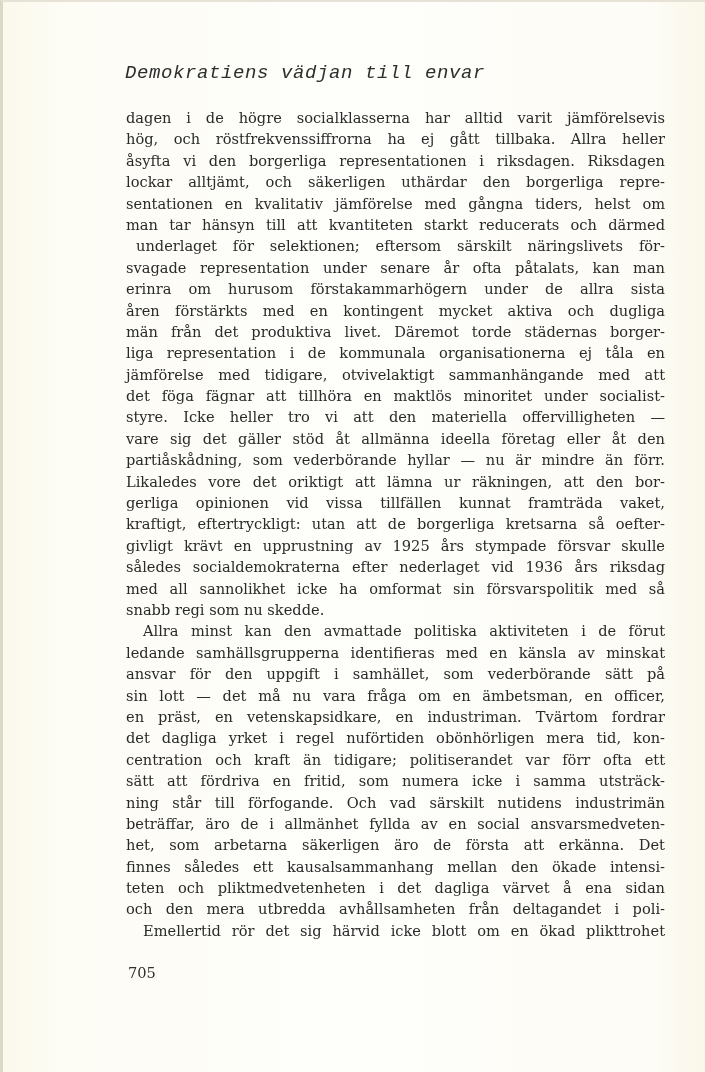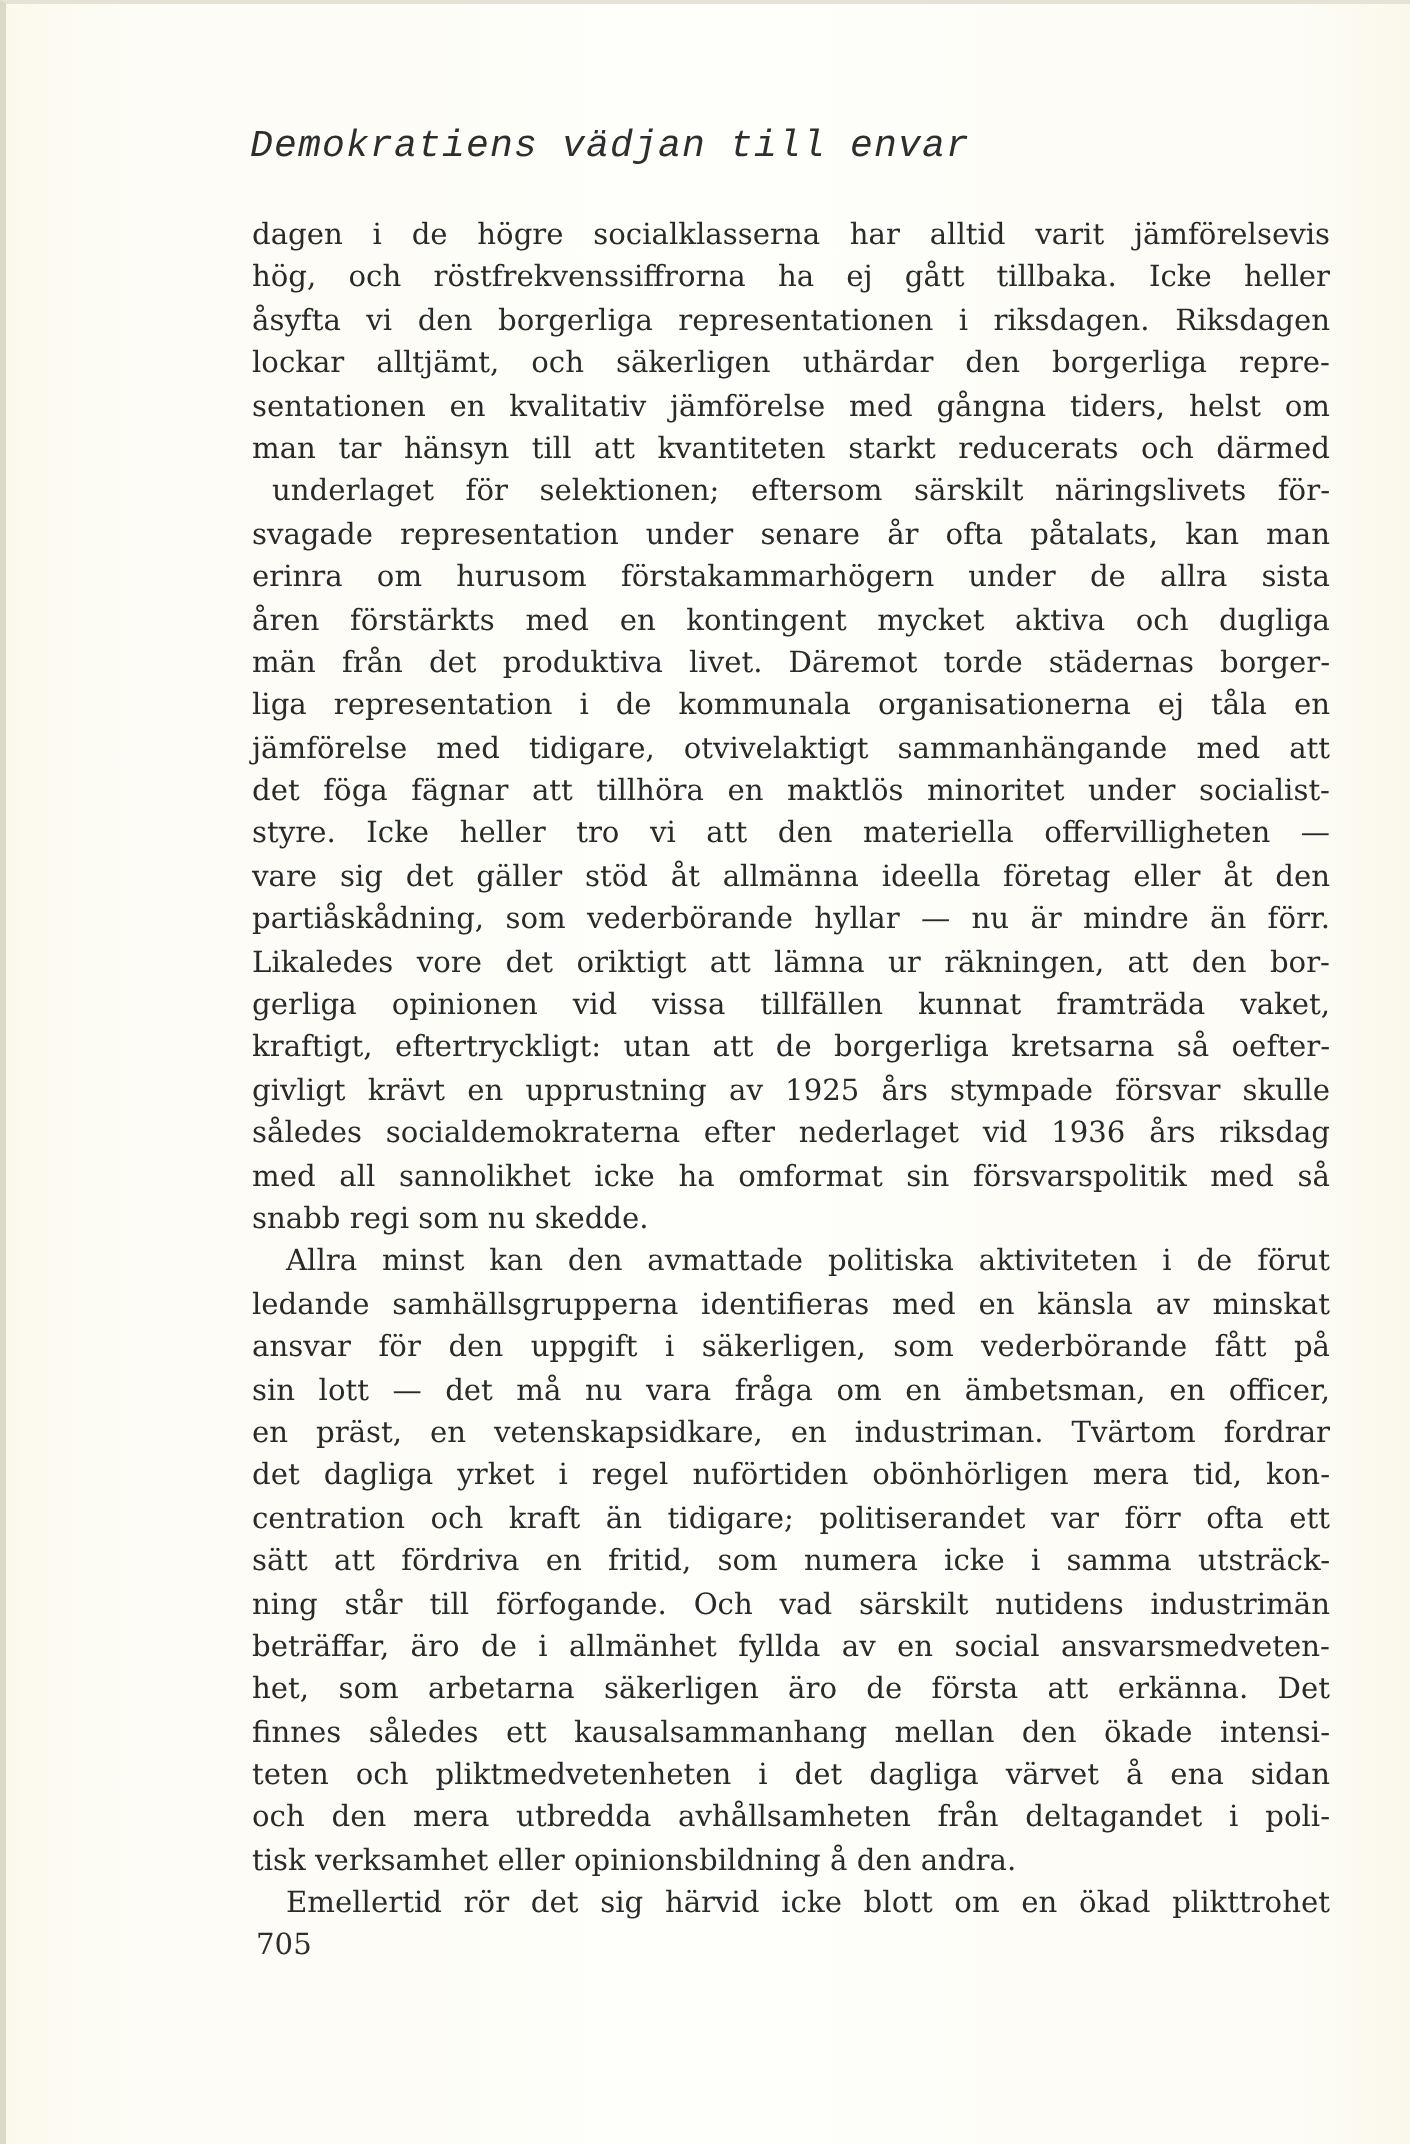--- a/index.html
+++ b/index.html
@@ -39,21 +39,21 @@
     font-size: 14.6px; color: #2e2e2e;
   }
 </style>
 </head>
 <body>
 
 <div class="page">
   <div class="running-head">Demokratiens vädjan till envar</div>
   <div class="body-text" id="body-text">
       <span class="line" style="white-space: normal; height: 21.4px; overflow: visible;">dagen i de högre socialklasserna har alltid varit jämförelsevis</span>
-      <span class="line" style="white-space: normal; height: 21.4px; overflow: visible;">hög, och röstfrekvenssiffrorna ha ej gått tillbaka. Icke heller</span>
+      <span class="line" style="white-space: normal; height: 21.4px; overflow: visible;">hög, och röstfrekvenssiffrorna ha ej gått tillbaka. Allra heller</span>
       <span class="line" style="white-space: normal; height: 21.4px; overflow: visible;">åsyfta vi den borgerliga representationen i riksdagen. Riksdagen</span>
       <span class="line" style="white-space: normal; height: 21.4px; overflow: visible;">lockar alltjämt, och säkerligen uthärdar den borgerliga repre-</span>
       <span class="line" style="white-space: normal; height: 21.4px; overflow: visible;">sentationen en kvalitativ jämförelse med gångna tiders, helst om</span>
       <span class="line" style="white-space: normal; height: 21.4px; overflow: visible;">man tar hänsyn till att kvantiteten starkt reducerats och därmed</span>
       <span class="line" style="white-space: normal; height: 21.4px; overflow: visible; margin-left: 10px;">underlaget för selektionen; eftersom särskilt näringslivets för-</span>
       <span class="line" style="white-space: normal; height: 21.4px; overflow: visible;">svagade representation under senare år ofta påtalats, kan man</span>
       <span class="line" style="white-space: normal; height: 21.4px; overflow: visible;">erinra om hurusom förstakammarhögern under de allra sista</span>
       <span class="line" style="white-space: normal; height: 21.4px; overflow: visible;">åren förstärkts med en kontingent mycket aktiva och dugliga</span>
       <span class="line" style="white-space: normal; height: 21.4px; overflow: visible;">män från det produktiva livet. Däremot torde städernas borger-</span>
       <span class="line" style="white-space: normal; height: 21.4px; overflow: visible;">liga representation i de kommunala organisationerna ej tåla en</span>
@@ -64,29 +64,28 @@
       <span class="line" style="white-space: normal; height: 21.4px; overflow: visible;">partiåskådning, som vederbörande hyllar — nu är mindre än förr.</span>
       <span class="line" style="white-space: normal; height: 21.4px; overflow: visible;">Likaledes vore det oriktigt att lämna ur räkningen, att den bor-</span>
       <span class="line" style="white-space: normal; height: 21.4px; overflow: visible;">gerliga opinionen vid vissa tillfällen kunnat framträda vaket,</span>
       <span class="line" style="white-space: normal; height: 21.4px; overflow: visible;">kraftigt, eftertryckligt: utan att de borgerliga kretsarna så oefter-</span>
       <span class="line" style="white-space: normal; height: 21.4px; overflow: visible;">givligt krävt en upprustning av 1925 års stympade försvar skulle</span>
       <span class="line" style="white-space: normal; height: 21.4px; overflow: visible;">således socialdemokraterna efter nederlaget vid 1936 års riksdag</span>
       <span class="line" style="white-space: normal; height: 21.4px; overflow: visible;">med all sannolikhet icke ha omformat sin försvarspolitik med så</span>
       <span class="line last">snabb regi som nu skedde.</span>
       <span class="line indent" style="white-space: normal; height: 21.4px; overflow: visible;">Allra minst kan den avmattade politiska aktiviteten i de förut</span>
       <span class="line" style="white-space: normal; height: 21.4px; overflow: visible;">ledande samhällsgrupperna identifieras med en känsla av minskat</span>
-      <span class="line" style="white-space: normal; height: 21.4px; overflow: visible;">ansvar för den uppgift i säkerligen, som vederbörande fått på</span>
+      <span class="line" style="white-space: normal; height: 21.4px; overflow: visible;">ansvar för den uppgift i samhället, som vederbörande sätt på</span>
       <span class="line" style="white-space: normal; height: 21.4px; overflow: visible;">sin lott — det må nu vara fråga om en ämbetsman, en officer,</span>
       <span class="line" style="white-space: normal; height: 21.4px; overflow: visible;">en präst, en vetenskapsidkare, en industriman. Tvärtom fordrar</span>
       <span class="line" style="white-space: normal; height: 21.4px; overflow: visible;">det dagliga yrket i regel nuförtiden obönhörligen mera tid, kon-</span>
       <span class="line" style="white-space: normal; height: 21.4px; overflow: visible;">centration och kraft än tidigare; politiserandet var förr ofta ett</span>
       <span class="line" style="white-space: normal; height: 21.4px; overflow: visible;">sätt att fördriva en fritid, som numera icke i samma utsträck-</span>
       <span class="line" style="white-space: normal; height: 21.4px; overflow: visible;">ning står till förfogande. Och vad särskilt nutidens industrimän</span>
       <span class="line" style="white-space: normal; height: 21.4px; overflow: visible;">beträffar, äro de i allmänhet fyllda av en social ansvarsmedveten-</span>
       <span class="line" style="white-space: normal; height: 21.4px; overflow: visible;">het, som arbetarna säkerligen äro de första att erkänna. Det</span>
       <span class="line" style="white-space: normal; height: 21.4px; overflow: visible;">finnes således ett kausalsammanhang mellan den ökade intensi-</span>
       <span class="line" style="white-space: normal; height: 21.4px; overflow: visible;">teten och pliktmedvetenheten i det dagliga värvet å ena sidan</span>
       <span class="line" style="white-space: normal; height: 21.4px; overflow: visible;">och den mera utbredda avhållsamheten från deltagandet i poli-</span>
-      <span class="line last">tisk verksamhet eller opinionsbildning å den andra.</span>
       <span class="line indent" style="white-space: normal; height: 21.4px; overflow: visible;">Emellertid rör det sig härvid icke blott om en ökad plikttrohet</span>
     </div>
   <div class="page-number">705</div>
 </div>
 
 </body></html>

